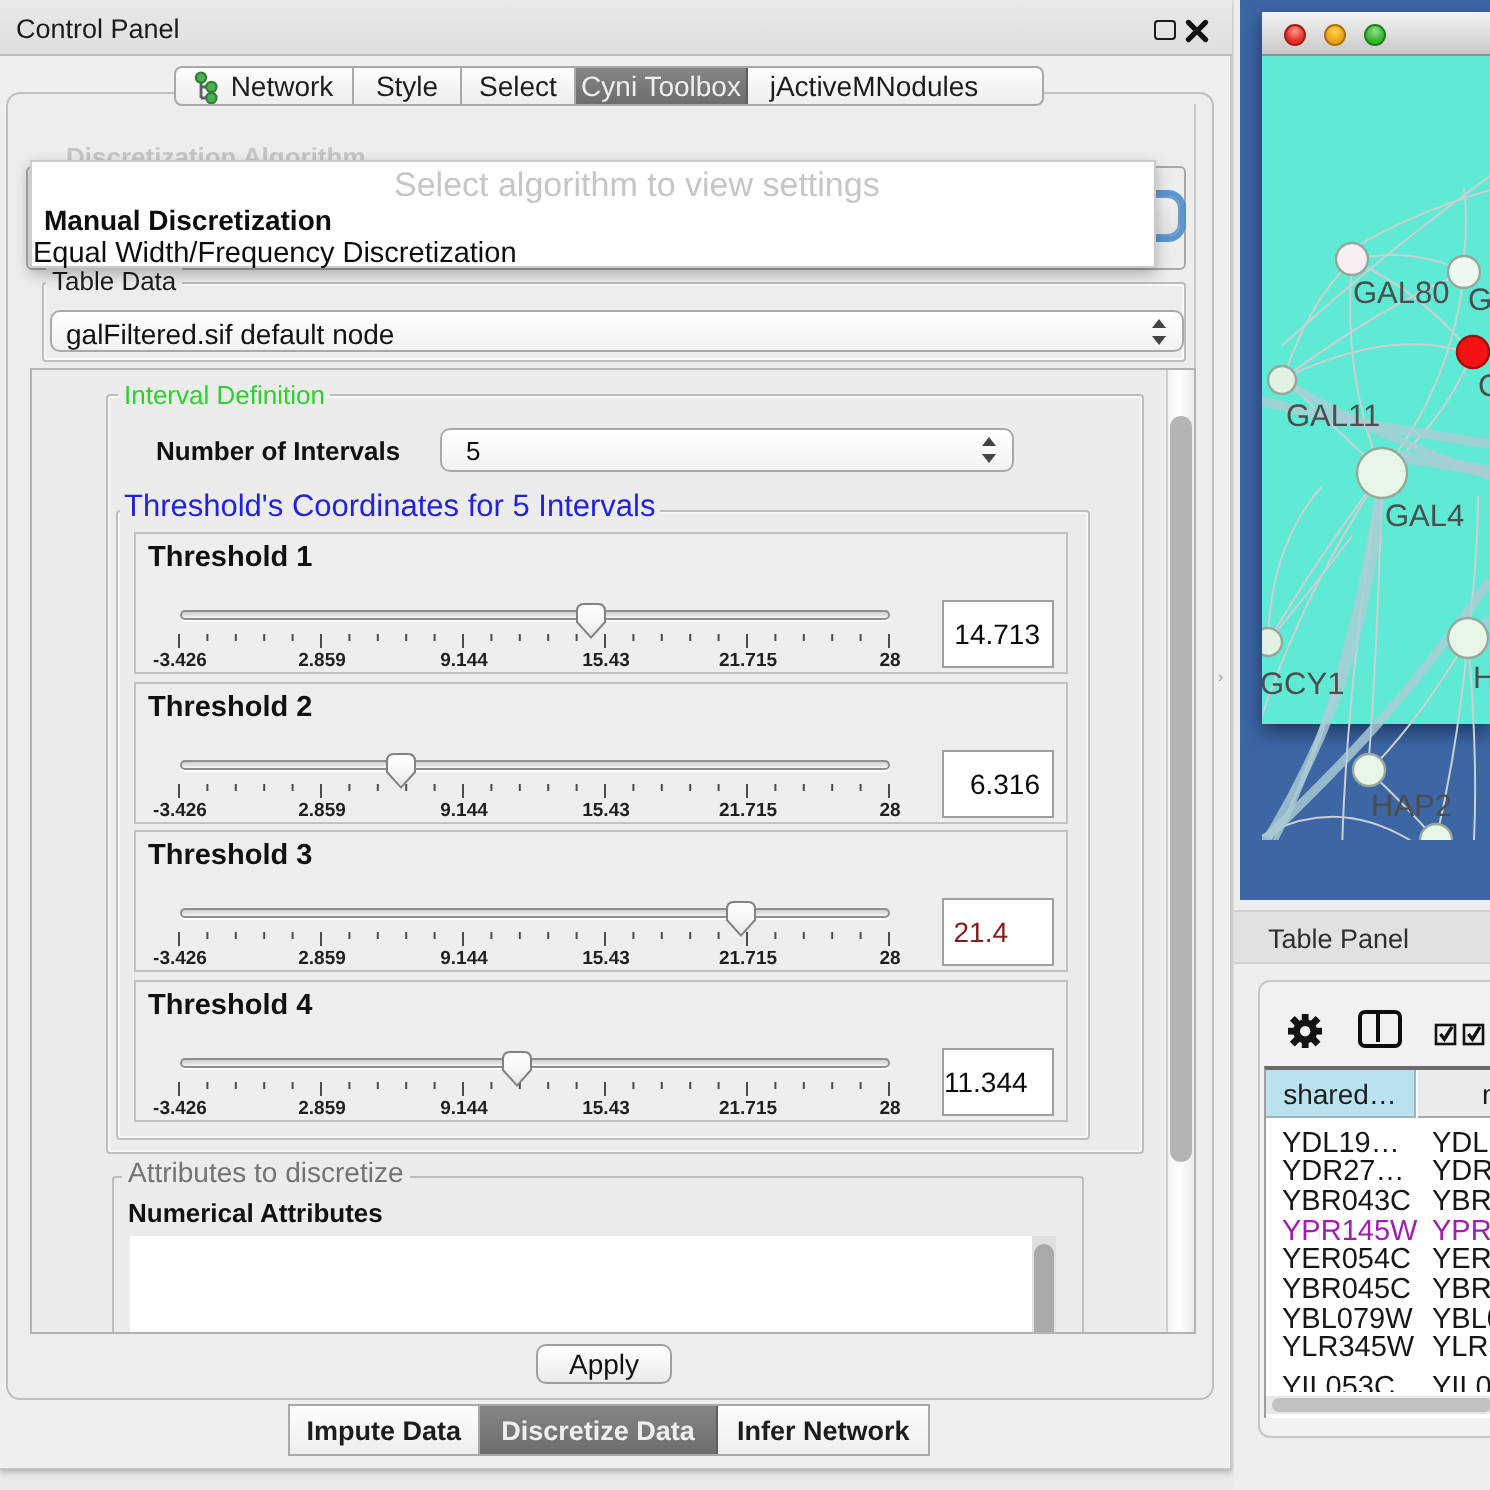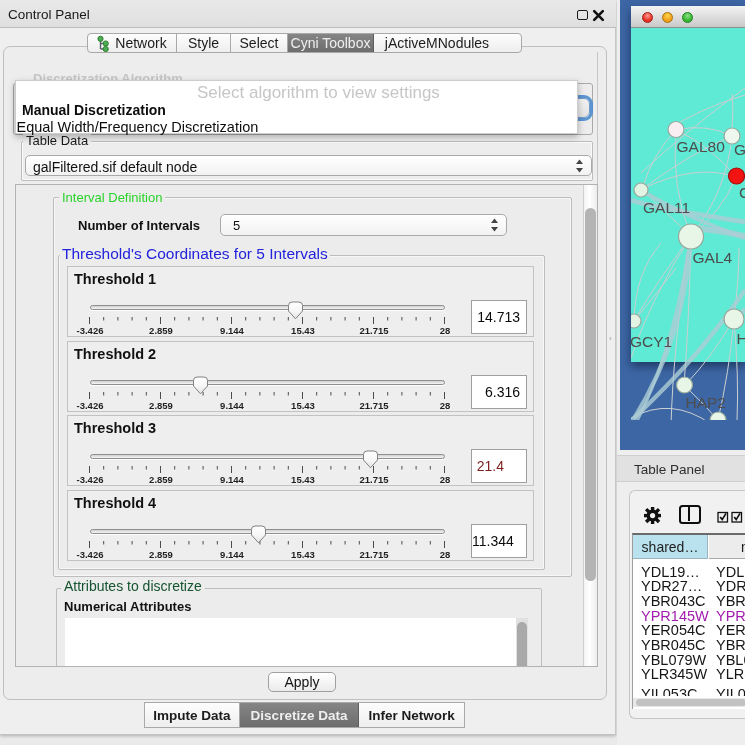--- a/index.html
+++ b/index.html
@@ -264,21 +264,21 @@
           <linearGradient id="tg" x1="0" y1="0" x2="0" y2="1">
             <stop offset="0" stop-color="#ffffff"></stop>
             <stop offset="0.55" stop-color="#f6f6f6"></stop>
             <stop offset="1" stop-color="#e2e2e2"></stop>
           </linearGradient>
         </defs>
       </svg>
       <div class="abs" style="left:403px;top:33px;width:56px;height:34px;background:#fff;border:1px solid #9f9f9f;font-size:14px;color:#0a0a0a;text-align:left;line-height:32px;padding-right:6px">11.344</div>
     </div>
     <div class="abs" style="left:40px;top:403px;width:486px;height:120px;border:1px solid #bdbdbd;border-radius:2px"></div>
-    <div class="glabel" style="left:45px;top:395px;color:#14532d;font-size:14px">Attributes to discretize</div>
+    <div class="glabel" style="left:45px;top:395px;color:#737373;font-size:14px">Attributes to discretize</div>
     <div class="abs" style="left:48px;top:414px;font-size:13px;font-weight:bold;color:#111">Numerical Attributes</div>
     <div class="abs" style="left:49px;top:433px;width:451px;height:60px;background:#fff"></div>
     <div class="abs" style="left:500px;top:433px;width:12px;height:60px;background:#e0e0e0"></div>
     <div class="abs" style="left:501px;top:437px;width:10px;height:55px;background:#a9a9a9;border-radius:5px"></div>
     <div class="abs" style="left:567px;top:0;width:15px;height:483px;background:linear-gradient(90deg,#f3f3f3,#ffffff 40%,#e9e9e9);border-left:1px solid #cfcfcf"></div>
     <div class="abs" style="left:568.5px;top:23px;width:11px;height:373px;background:#b4b4b4;border-radius:6px"></div>
   </div>
 <div class="abs" style="left:268px;top:672px;width:68px;height:20px;background:linear-gradient(180deg,#ffffff,#ebebeb);border:1px solid #9f9f9f;border-radius:5px;text-align:center;font-size:14px;color:#111;line-height:19px">Apply</div>
 <div class="abs" style="left:144px;top:702px;width:321px;height:26px;border:1px solid #a9a9a9;border-radius:0;background:linear-gradient(180deg,#fdfdfd,#eeeeee);display:flex;overflow:hidden;font-size:13.5px">
 <div class="tseg" style="width:95px;font-size:13.5px;font-weight:bold">Impute Data</div>

